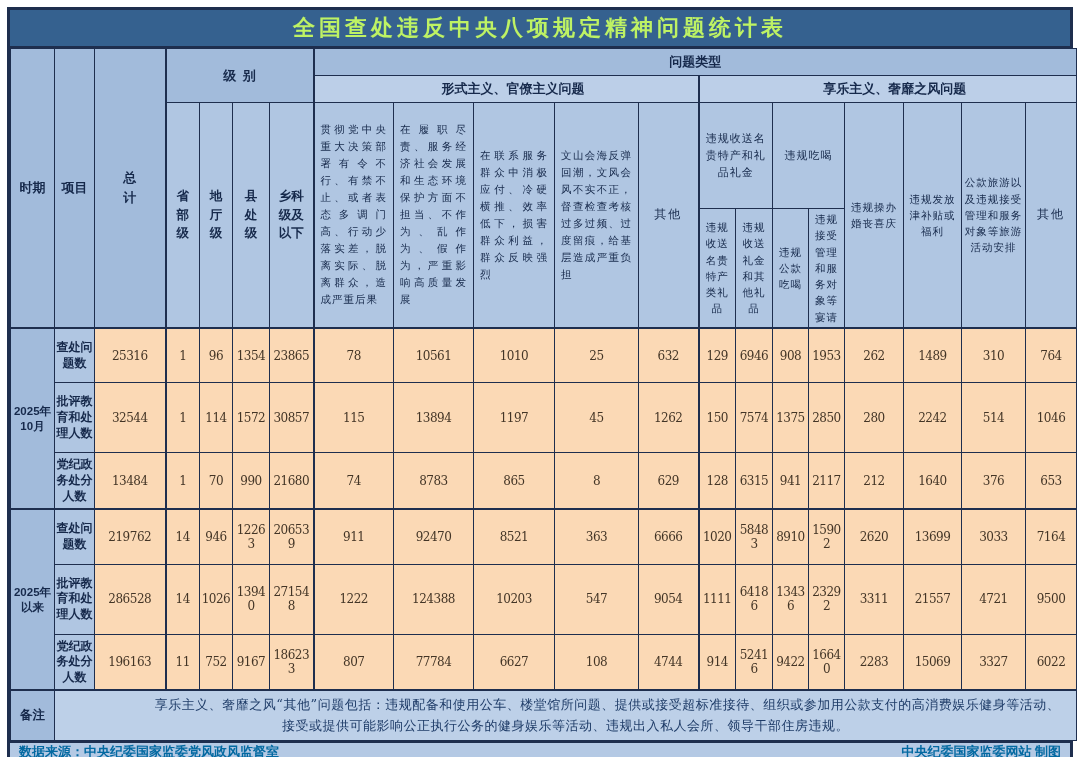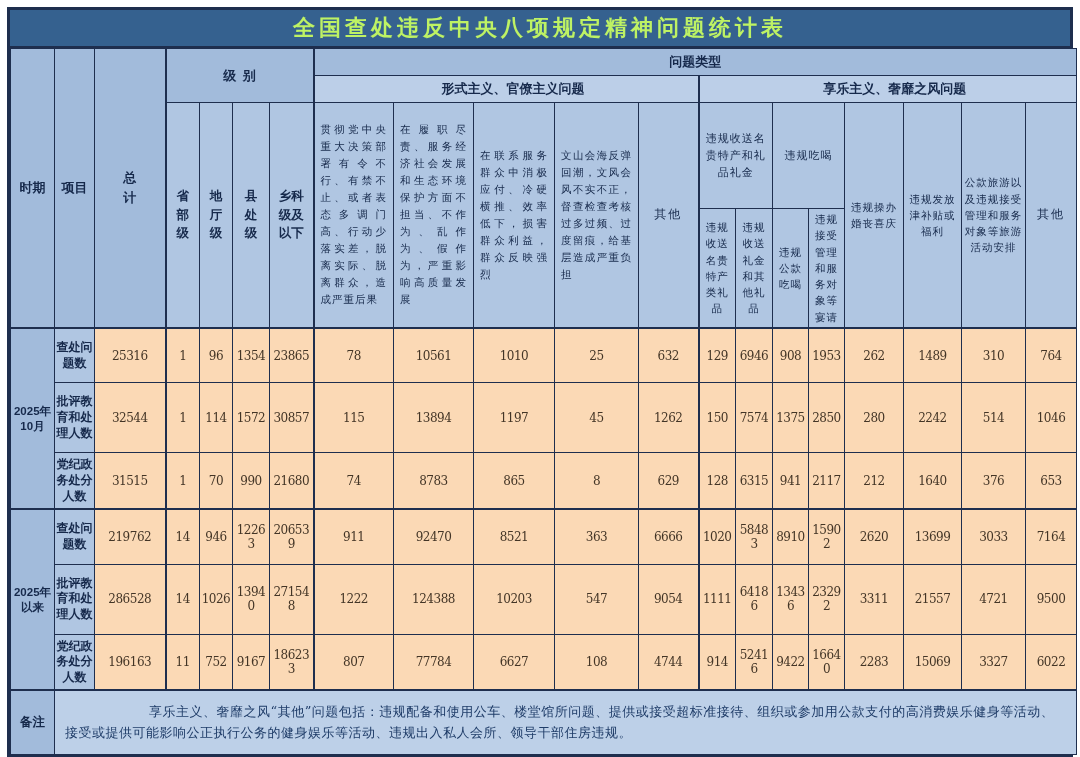--- a/index.html
+++ b/index.html
@@ -47,22 +47,22 @@
   tbody#table-body tr:nth-child(2){height:70px;}
   tbody#table-body tr:nth-child(3){height:45px;}
   tbody#table-body tr:nth-child(4){height:55px;}
   tbody#table-body tr:nth-child(5){height:70px;}
   tbody#table-body tr:nth-child(6){height:50px;}
   tbody#table-body tr:first-child td{border-top-width:2px;}
   tbody#table-body tr.group-start td{border-top-width:2px;}
   tr.remarks-row{height:43px;}
   tr.remarks-row td{border-top-width:2px;}
   td.remarks-label{background:var(--hdr1);font-weight:bold;font-size:12.5px;}
-  td.remarks-text{background:var(--remark-bg);text-align:left;font-size:13px;
-       color:var(--remark-text);line-height:1.55;padding:11px 10px;text-indent:84px;
+  td.remarks-text{background:var(--remark-bg);text-align:center;font-size:13px;
+       color:var(--remark-text);line-height:1.55;padding:4px 10px;text-indent:84px;
        letter-spacing:.5px;font-family:"DejaVu Serif","Liberation Serif",serif;
        word-break:break-all;}
   .footer-bar{height:21px;background:var(--footer-bg);border-top:2px solid var(--border);
        display:flex;align-items:center;justify-content:space-between;padding:8px 9px;
        font-weight:bold;font-size:13px;color:#0369a1;}
 </style>
 </head>
 <body>
 
 <div class="frame">
@@ -166,21 +166,21 @@
           <td class="num-cell">7574</td>
           <td class="num-cell">1375</td>
           <td class="num-cell">2850</td>
           <td class="num-cell">280</td>
           <td class="num-cell">2242</td>
           <td class="num-cell">514</td>
           <td class="num-cell">1046</td>
         </tr>
         <tr>
           <td class="item-cell">党纪政务处分人数</td>
-          <td class="num-cell bR2">31515</td>
+          <td class="num-cell bR2">13484</td>
           <td class="num-cell">1</td>
           <td class="num-cell">70</td>
           <td class="num-cell">990</td>
           <td class="num-cell bR2">21680</td>
           <td class="num-cell">74</td>
           <td class="num-cell">8783</td>
           <td class="num-cell">865</td>
           <td class="num-cell">8</td>
           <td class="num-cell bR2">629</td>
           <td class="num-cell">128</td>

